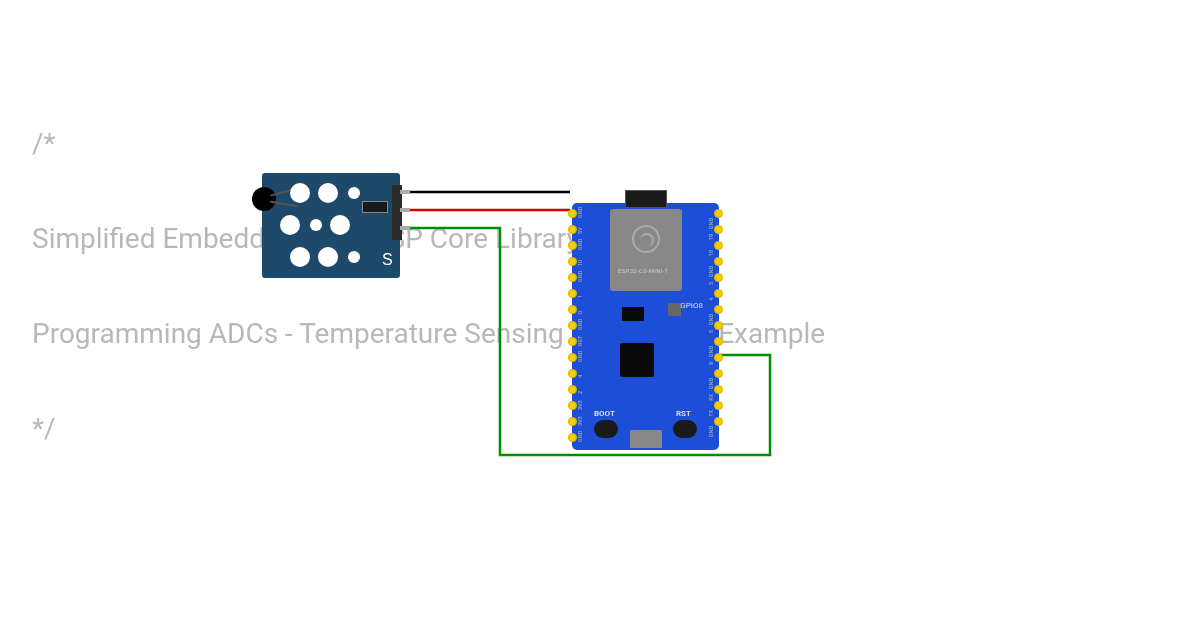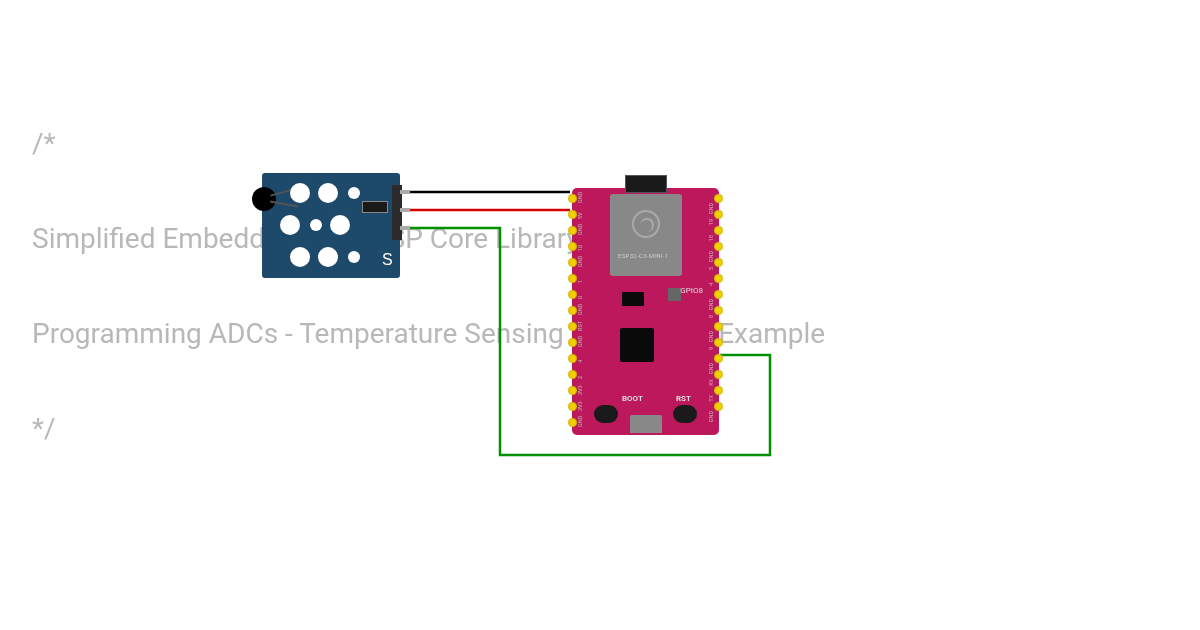--- a/index.html
+++ b/index.html
@@ -92,24 +92,24 @@
     top: 78px;
     color: #fff;
     font-size: 16px;
     font-family: Arial;
   }
 
   
   .esp-board {
     position: absolute;
     left: 572px;
-    top: 188px;
+    top: 203px;
     width: 147px;
     height: 247px;
-    background: #be185d;
+    background: #1d4ed8;
     border-radius: 5px;
   }
   .pin-left, .pin-right {
     position: absolute;
     width: 9px;
     height: 9px;
     background: radial-gradient(circle, #f0d000 40%, #b89500 100%);
     border-radius: 50%;
   }
   .pin-right { right: -4px; }
@@ -201,21 +201,21 @@
   }
   .btn-boot { left: 22px; }
   .btn-rst { right: 22px; }
   .btn-label {
     position: absolute;
     bottom: 32px;
     font-size: 8px;
     color: #ddd;
     font-weight: bold;
   }
-  .lbl-boot { left: 22px; margin-left: 28px; }
+  .lbl-boot { left: 22px; }
   .lbl-rst { right: 28px; }
   .esp-usb {
     position: absolute;
     bottom: 2px;
     left: 58px;
     width: 32px;
     height: 18px;
     background: #888;
     border-radius: 2px 2px 0 0;
   }

